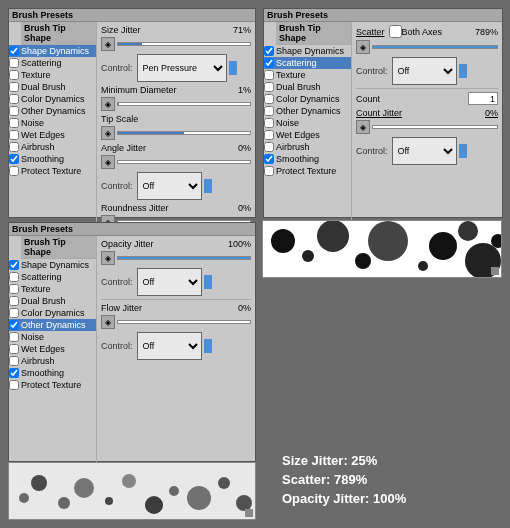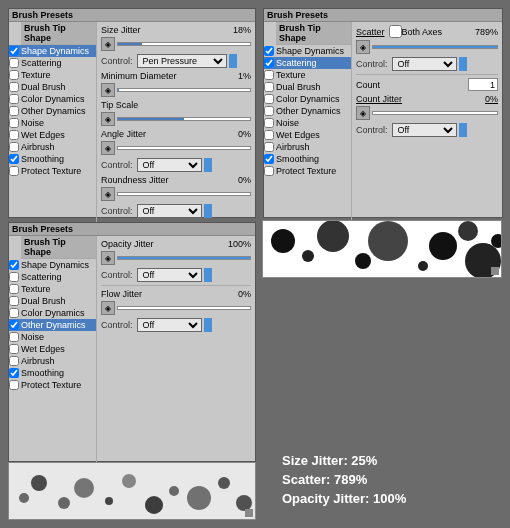--- a/index.html
+++ b/index.html
@@ -169,21 +169,21 @@
     }
 
     .right-content {
       flex: 1;
       padding: 3px 4px;
       overflow: hidden;
     }
 
     .mini-select {
       font-size: 9px;
-      height: 14px;
+      height: 28px;
       border: 1px solid #666;
       background: #e8e8e8;
       padding: 0 1px;
       width: 100%;
       cursor: pointer;
     }
 
     .mini-input {
       width: 30px;
       font-size: 9px;
@@ -267,21 +267,21 @@
       </div>
       <div class="brush-list-item">
         <input type="checkbox" style=""> 
           <span>Protect Texture</span>
       </div>
     </div>
 
     <div class="right-content">
       <div class="jitter-row">
         <label>Size Jitter</label>
-        <span class="jval">18%</span>
+        <span class="jval">71%</span>
       </div>
       <div class="slider-container">
         <div class="slider-icon">◈</div>
         <div class="slider-track">
             <div class="slider-fill" style="width:18%"></div>
           </div>
       </div>
       <div class="control-row">
         <span class="control-label">Control:</span>
         <select class="mini-select" style="width:90px;">

